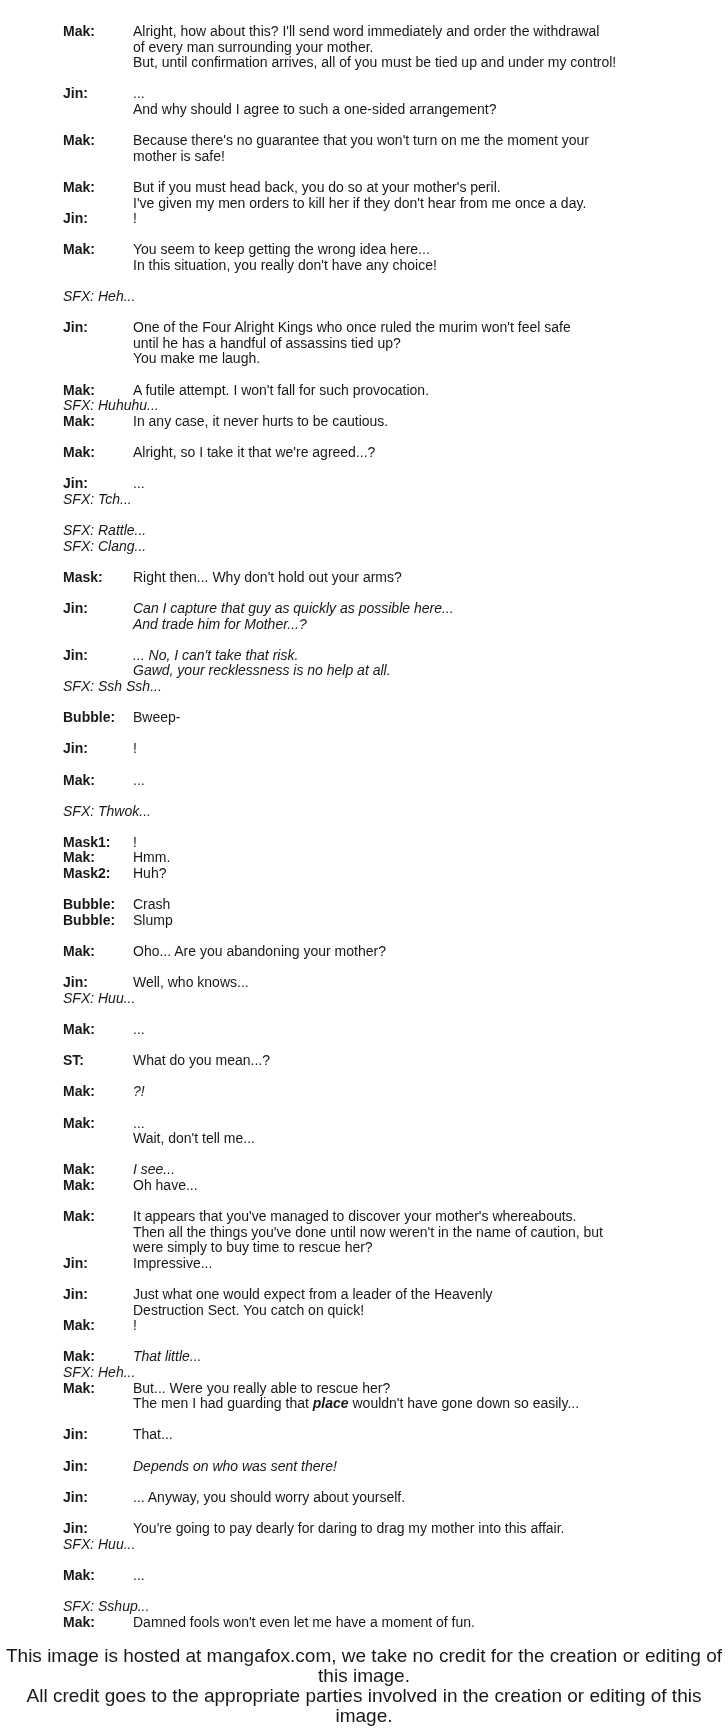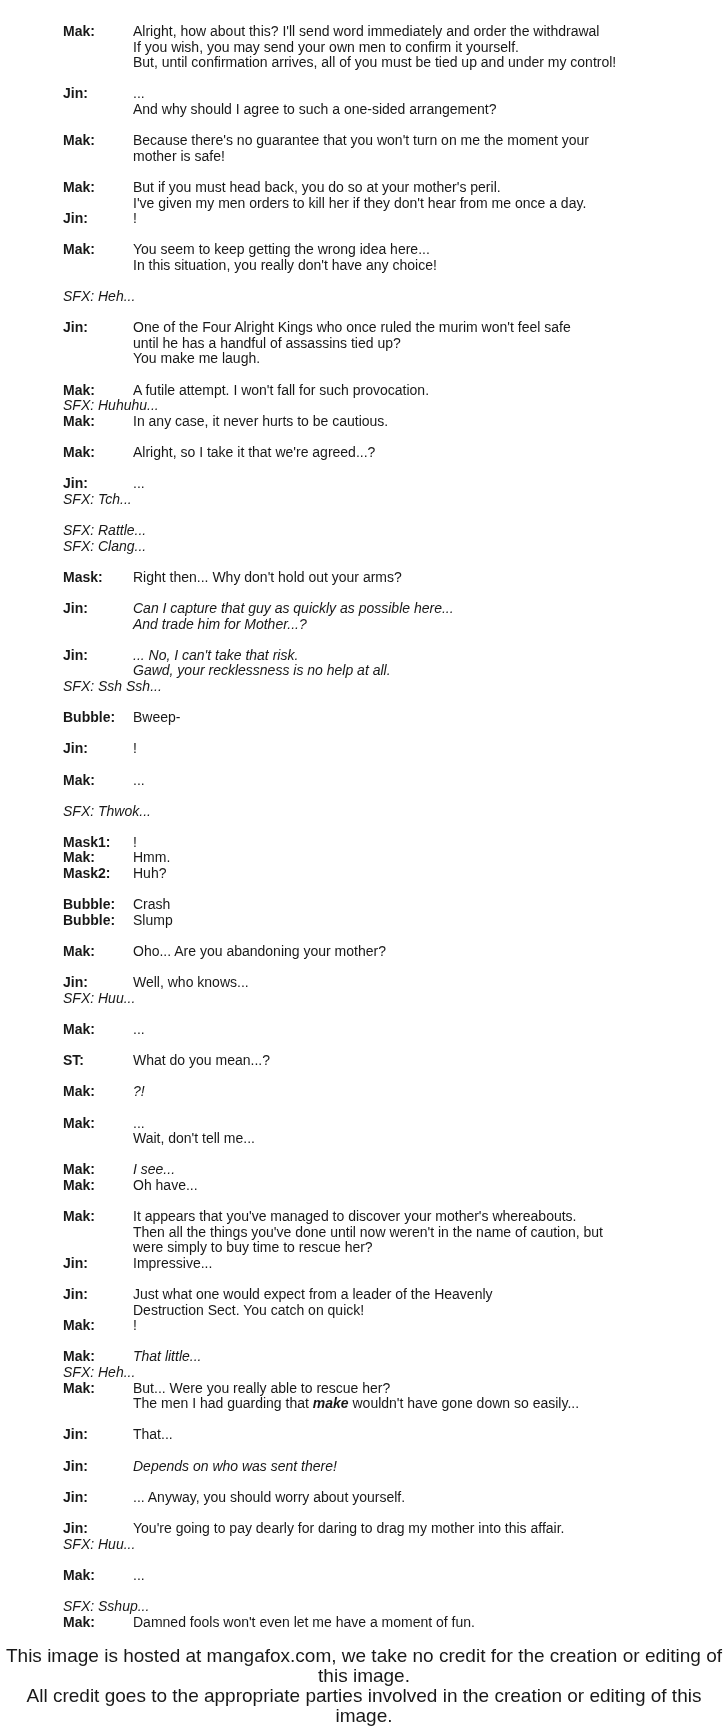--- a/index.html
+++ b/index.html
@@ -47,21 +47,21 @@
 <div class="page">
   <div class="content">
 
   <div class="block">
         <div class="row">
           <span class="speaker">Mak:</span>
           <span class="text">Alright, how about this? I'll send word immediately and order the withdrawal</span>
         </div>
         <div class="row">
           <span class="speaker"></span>
-          <span class="text">If you wish, you may send your own men to confirm it yourself.</span>
+          <span class="text">of every man surrounding your mother.</span>
         </div>
         <div class="row">
           <span class="speaker"></span>
           <span class="text">But, until confirmation arrives, all of you must be tied up and under my control!</span>
         </div>
       </div>
       <div class="block">
         <div class="row">
           <span class="speaker">Jin:</span>
           <span class="text">...</span>
@@ -328,21 +328,21 @@
         </div>
         <div class="row sfx-row">
           <span class="text">SFX: Heh...</span>
         </div>
         <div class="row">
           <span class="speaker">Mak:</span>
           <span class="text">But... Were you really able to rescue her?</span>
         </div>
         <div class="row">
           <span class="speaker"></span>
-          <span class="text">The men I had guarding that <span class="emph">make</span> wouldn't have gone down so easily...</span>
+          <span class="text">The men I had guarding that <span class="emph">place</span> wouldn't have gone down so easily...</span>
         </div>
       </div>
       <div class="block">
         <div class="row">
           <span class="speaker">Jin:</span>
           <span class="text">That...</span>
         </div>
       </div>
       <div class="block">
         <div class="row">

